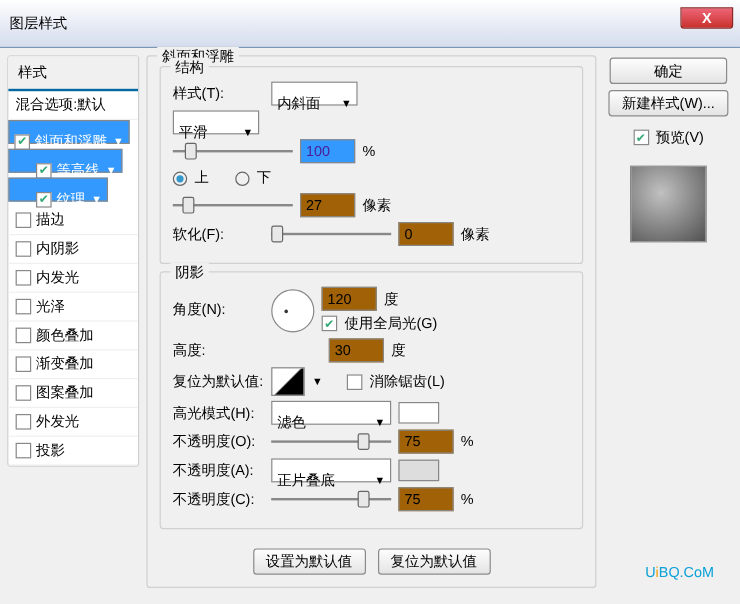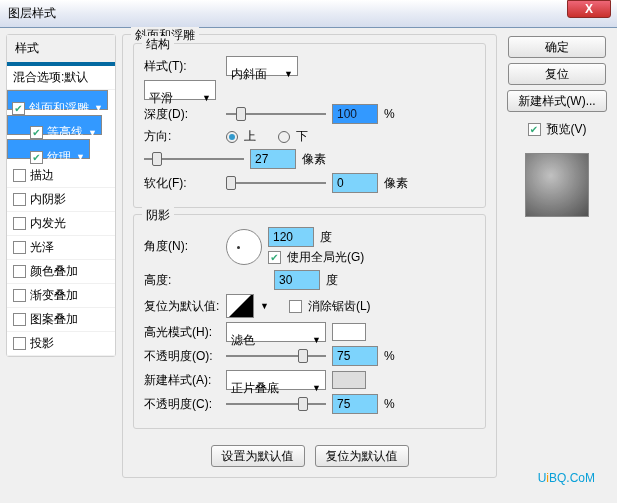--- a/index.html
+++ b/index.html
@@ -1,37 +1,37 @@
 <!DOCTYPE html>
 <html><head>
 <meta charset="utf-8">
 <style>
 *{box-sizing:border-box;margin:0;padding:0;font-family:"Microsoft YaHei",SimSun,sans-serif;font-size:12px}
 body{background:#f0f0f0;width:617px;height:503px;overflow:hidden}
-.titlebar{height:28px;background:linear-gradient(#fff,#e8ecf5,#d5dded);border-bottom:1px solid #7a96b5;display:flex;align-items:center;padding:0 0 0 8px}
+.titlebar{height:40px;background:linear-gradient(#fff,#e8ecf5,#d5dded);border-bottom:1px solid #7a96b5;display:flex;align-items:center;padding:0 0 0 8px}
 .titlebar .title{flex:1}
 .close-btn{width:44px;height:18px;background:linear-gradient(#e67,#c9302c);border:1px solid #8b2926;border-radius:0 0 3px 3px;color:#fff;display:flex;align-items:center;justify-content:center;margin-right:6px;margin-top:-9px;font-weight:bold;font-family:Arial}
 .dlg-body{display:flex;height:475px;padding:6px;gap:6px;background:#f0f0f0}
 .col-l{width:110px}
 .col-m{flex:1}
 .col-r{width:108px;display:flex;flex-direction:column;gap:5px;align-items:center;padding-top:2px}
 .gbox{border:1px solid #d0d0d0;border-radius:3px;padding:8px 10px 10px;position:relative;margin-bottom:6px}
 .gbox-title{position:absolute;top:-8px;left:8px;background:#f0f0f0;padding:0 4px}
 .style-list{border:1px solid #d0d0d0;border-radius:3px;background:#fff}
-.sl-head{background:#f0f0f0;border-bottom:4px solid #0369a1;padding:5px 8px}
+.sl-head{background:#f0f0f0;border-bottom:2px solid #0369a1;padding:5px 8px}
 .sl-item{padding:3px 6px;display:flex;align-items:center;gap:4px;border-bottom:1px solid #f0f0f0;cursor:pointer}
 .sl-item.sel{background:#3399ff;color:#fff}
 .sl-item.indent{padding-left:22px}
 .chk{width:13px;height:13px;border:1px solid #888;background:#fff;display:inline-flex;align-items:center;justify-content:center;font-size:10px;color:#3a7}
 .row{display:flex;align-items:center;margin:4px 0;gap:6px}
 .lbl{width:76px;}
 .sel{border:1px solid #888;background:#fff;height:20px;padding:16px 18px 0 4px;min-width:72px;display:inline-flex;align-items:center;position:relative}
 .sel::after{content:"▼";position:absolute;right:4px;font-size:9px}
-.num{border:1px solid #888;background:#7dd3fc;height:20px;width:46px;padding:0 4px;display:inline-flex;align-items:center}
-.num.hl{background:#3399ff;color:#0f172a}
+.num{border:1px solid #888;background:#a16207;height:20px;width:46px;padding:0 4px;display:inline-flex;align-items:center}
+.num.hl{background:#3399ff;color:#4c1d95}
 .slider{flex:0 0 100px;height:16px;position:relative;display:flex;align-items:center}
 .slider .track{height:2px;background:#888;width:100%}
 .slider .thumb{position:absolute;width:10px;height:14px;background:#e8e8e8;border:1px solid #666;border-radius:2px;top:1px}
 .btn{background:linear-gradient(#fdfdfd,#e4e4e4);border:1px solid #8a8a8a;border-radius:3px;height:22px;padding:0 10px;min-width:98px;cursor:pointer;display:inline-flex;align-items:center;justify-content:center}
 .preview{width:64px;height:64px;border:1px solid #888;background:#999;margin-top:6px;background:radial-gradient(circle at 40% 35%,#bbb,#555);filter:contrast(1.1)}
 .radio{width:12px;height:12px;border:1px solid #666;border-radius:50%;display:inline-flex;align-items:center;justify-content:center}
 .radio.on::after{content:"";width:6px;height:6px;background:#39c;border-radius:50%}
 .anglewid{width:36px;height:36px;border:1px solid #888;border-radius:50%;position:relative;background:#fff}
 .anglewid::after{content:"";position:absolute;width:3px;height:3px;background:#333;border-radius:50%;left:10px;top:16px}
 .gloss{width:28px;height:24px;border:1px solid #888;background:linear-gradient(135deg,#fff 48%,#000 52%);display:inline-block}
@@ -92,20 +92,24 @@
       <div class="sl-item">
           <span class="chk"></span>
           <span>渐变叠加</span>
         </div>
       <div class="sl-item">
           <span class="chk"></span>
           <span>图案叠加</span>
         </div>
       <div class="sl-item">
           <span class="chk"></span>
+          <span>外发光</span>
+        </div>
+      <div class="sl-item">
+          <span class="chk"></span>
           <span>投影</span>
         </div>
     </div>
   </div>
 
   <div class="col-m">
     <div class="gbox">
       <span class="gbox-title">斜面和浮雕</span>
       <div class="gbox">
         <span class="gbox-title">结构</span>
@@ -114,32 +118,30 @@
             <span class="sel">
               <span>内斜面</span>
             </span>
           </div>
         <div class="row">
             <span class="sel">
               <span>平滑</span>
             </span>
           </div>
         <div class="row">
-            <span class="lbl">深度(D):</span>
             <div class="slider">
               <div class="track"></div>
               <div class="thumb" style="left:10%"></div>
             </div>
             <span class="num hl">
               <span>100</span>
             </span>
             <span>%</span>
           </div>
         <div class="row">
-            <span class="lbl">方向:</span>
             <span class="radio on"></span>
             <span>上</span>
             <span style="width:10px"></span>
             <span class="radio"></span>
             <span>下</span>
           </div>
         <div class="row">
             <div class="slider">
               <div class="track"></div>
               <div class="thumb" style="left:8%"></div>
@@ -207,21 +209,21 @@
             <div class="slider">
               <div class="track"></div>
               <div class="thumb" style="left:72%"></div>
             </div>
             <span class="num">
               <span>75</span>
             </span>
             <span>%</span>
           </div>
         <div class="row">
-            <span class="lbl">新建样式(A):</span>
+            <span class="lbl">不透明度(A):</span>
             <span class="sel" style="min-width:100px">
               <span>正片叠底</span>
             </span>
             <span class="swatch"></span>
           </div>
         <div class="row">
             <span class="lbl">不透明度(C):</span>
             <div class="slider">
               <div class="track"></div>
               <div class="thumb" style="left:72%"></div>
@@ -241,23 +243,20 @@
           </button>
       </div>
     </div>
   </div>
 
   <div class="col-r">
     <button class="btn">
         <span>确定</span>
       </button>
     <button class="btn">
-        <span>复位</span>
-      </button>
-    <button class="btn">
         <span>新建样式(W)...</span>
       </button>
     <div class="row" style="margin-top:4px">
         <span class="chk">✔</span>
         <span>预览(V)</span>
       </div>
     <div class="preview"></div>
   </div>
 </div>
 

